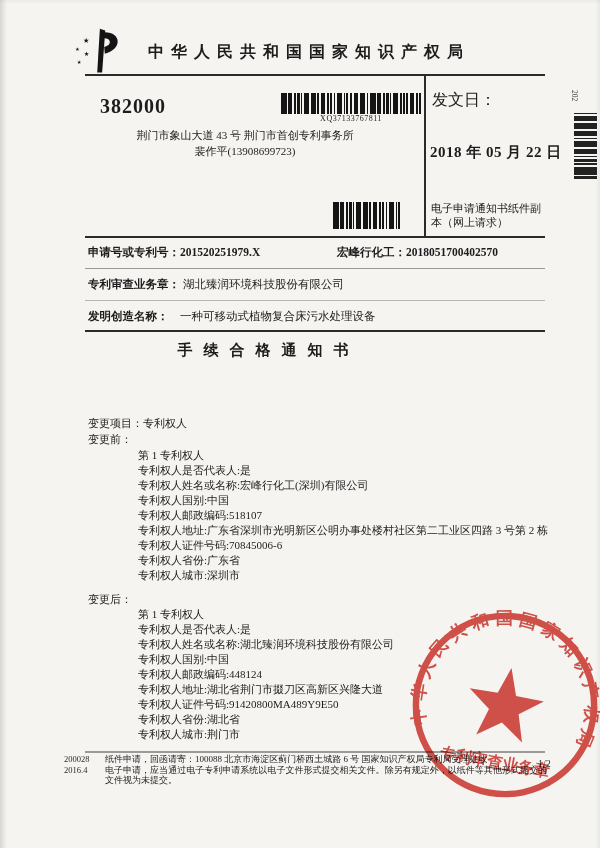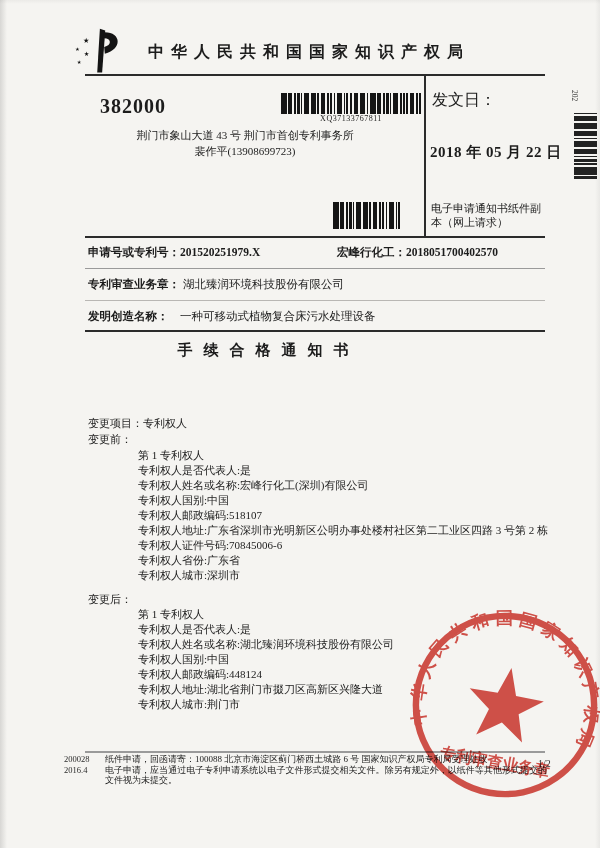--- a/index.html
+++ b/index.html
@@ -130,20 +130,22 @@
 
   <div class="abs sec-label" style="left:88px;top:592px;">变更后：</div>
 
   <div class="abs detail" style="left:138px;top:607px;">
     <div>第 1 专利权人</div>
     <div>专利权人是否代表人:是</div>
     <div>专利权人姓名或名称:湖北臻润环境科技股份有限公司</div>
     <div>专利权人国别:中国</div>
     <div>专利权人邮政编码:448124</div>
     <div>专利权人地址:湖北省荆门市掇刀区高新区兴隆大道</div>
+    <div>专利权人证件号码:91420800MA489Y9E50</div>
+    <div>专利权人省份:湖北省</div>
     <div>专利权人城市:荆门市</div>
   </div>
 
   <div class="rule light" style="left:85px;top:751px;width:460px;height:1.5px;"></div>
   <div class="abs footer-code" style="left:64px;top:754px;">
     <div>200028</div>
     <div>2016.4</div>
   </div>
   <div class="abs footer-text" style="left:105px;top:754px;width:442px;">
     <div>纸件申请，回函请寄：100088  北京市海淀区蓟门桥西土城路 6 号   国家知识产权局专利局受理处收</div>

